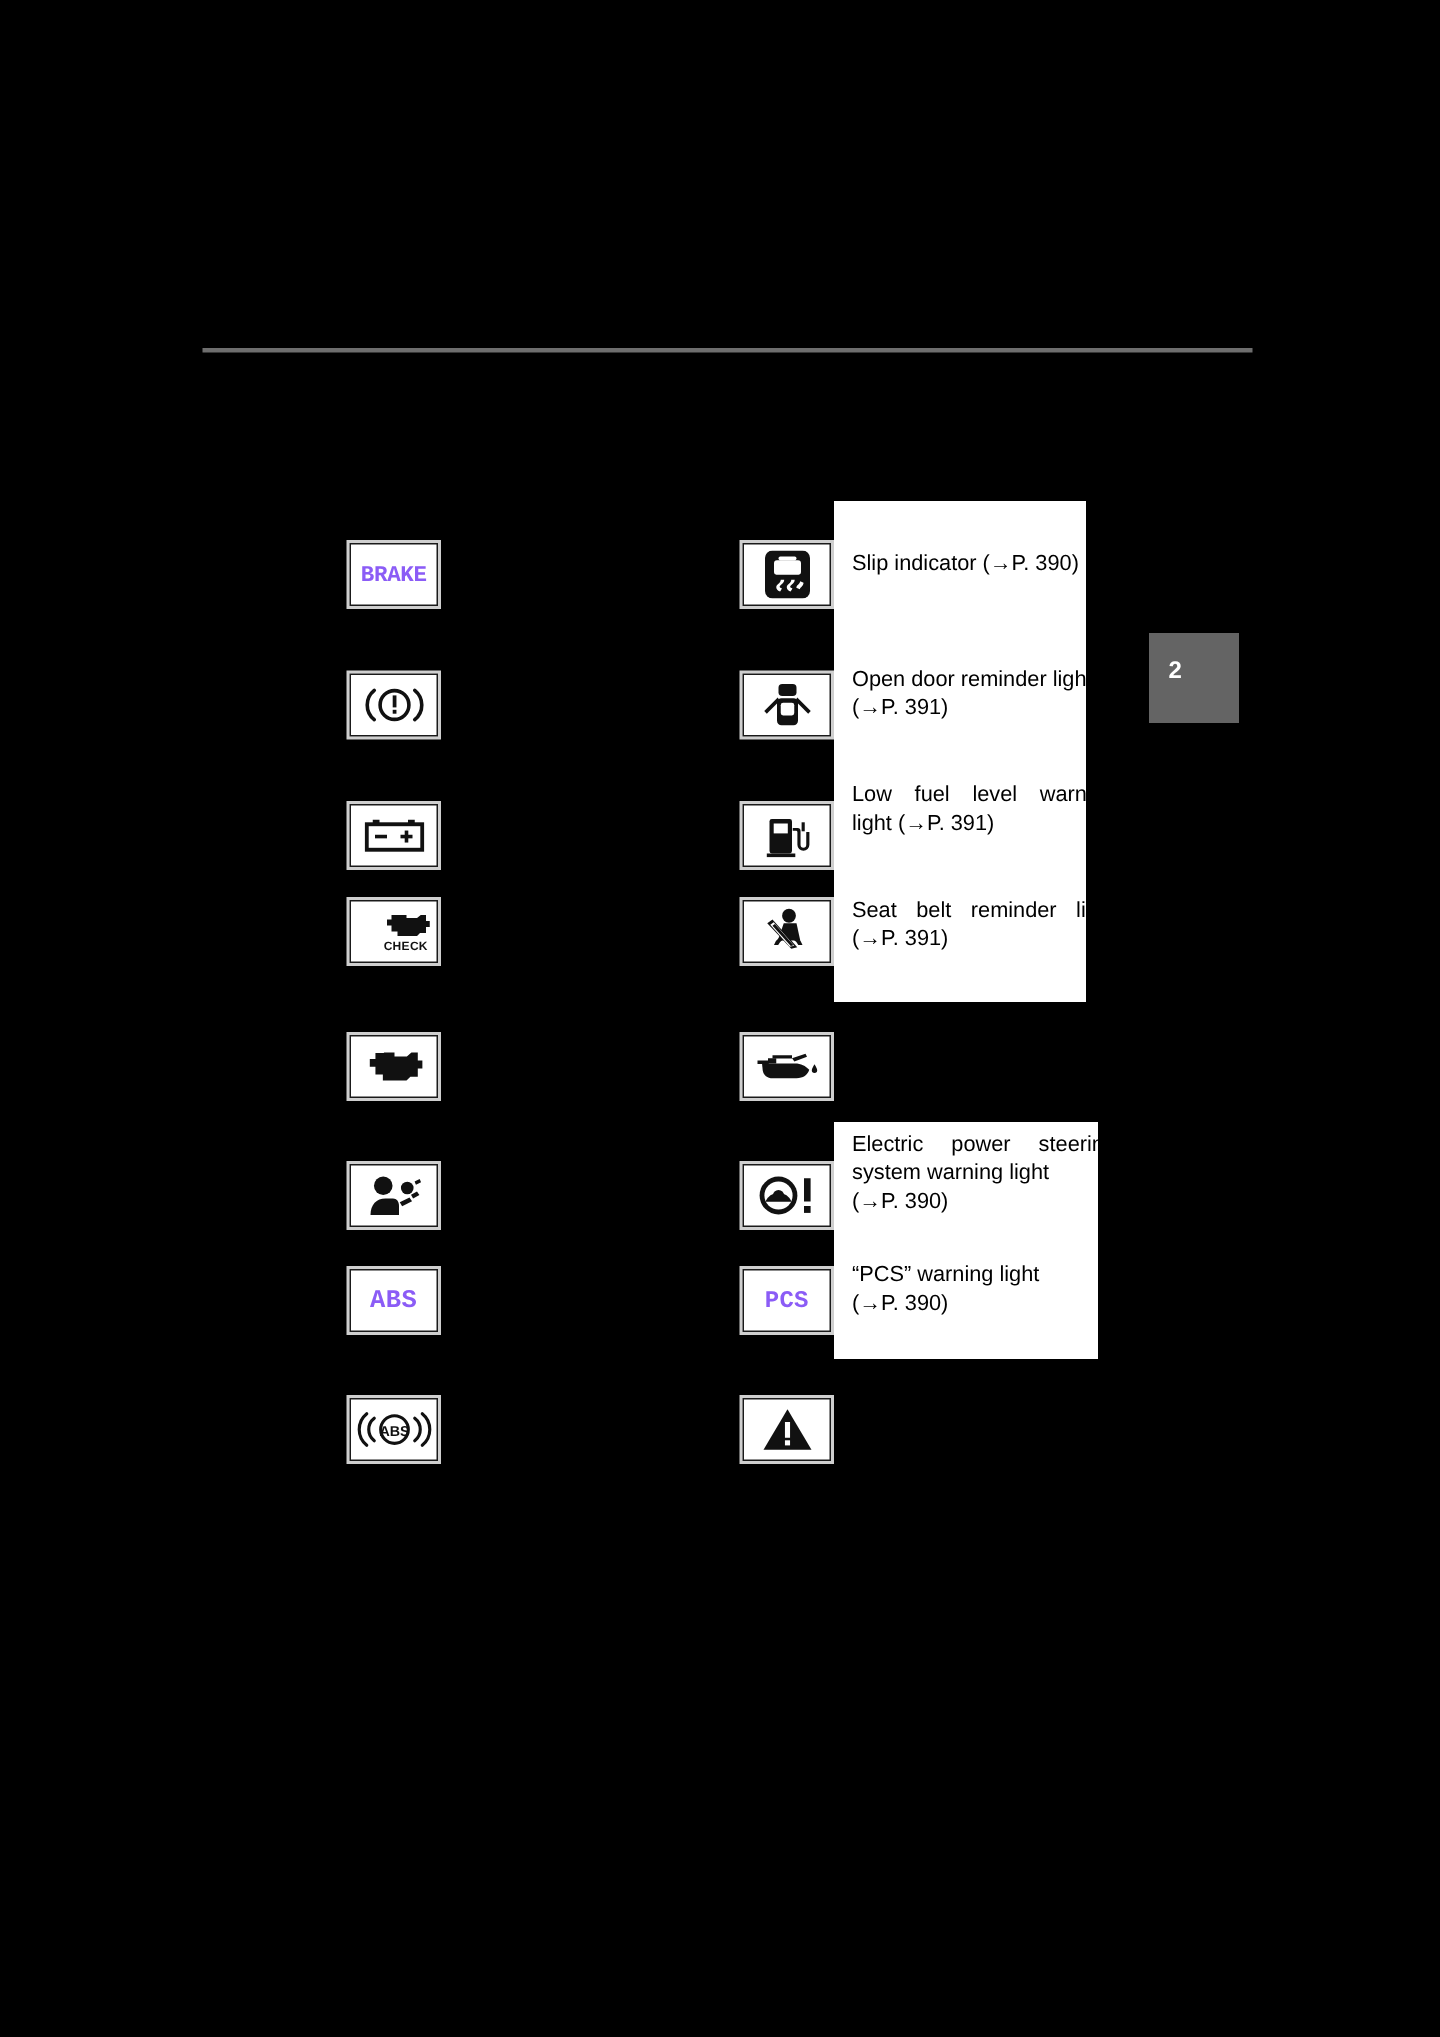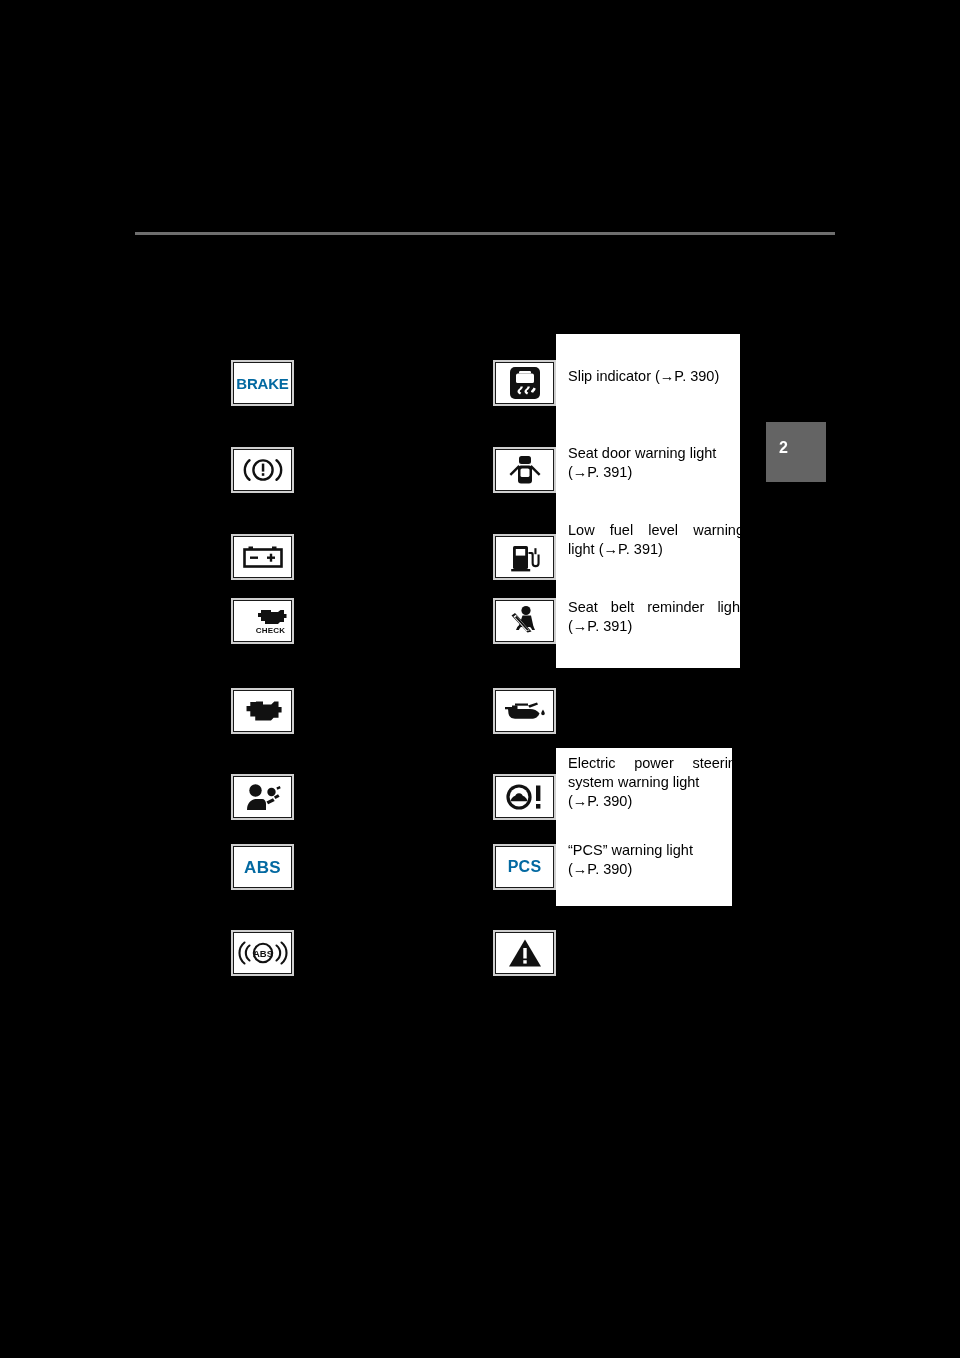--- a/index.html
+++ b/index.html
@@ -94,23 +94,24 @@
     border: 1px solid #1a1a1a;
     box-shadow: 0 0 0 2px #cfcfcf;
     box-sizing: border-box;
     display: flex;
     align-items: center;
     justify-content: center;
   }
   .icon-box svg { display: block; }
   .icon-text {
     font-weight: bold;
-    color: #0369a1;
+    color: #8b5cf6;
     line-height: 1;
     text-align: center;
+    font-family: Liberation Mono, monospace;
   }
   .icon-text.brake { font-size: 15px; letter-spacing: -0.2px; }
   .icon-text.abs   { font-size: 17px; letter-spacing: 0.3px; }
   .icon-text.pcs   { font-size: 16px; letter-spacing: 0.2px; }
 
   .check-wrap {
     display: flex;
     flex-direction: column;
     align-items: center;
     justify-content: center;
@@ -290,25 +291,25 @@
   </div>
 
   <div class="icon-box" style="left:495px; top:932px;">
     <svg width="34" height="30" viewBox="0 0 34 30">
       <path d="M17 1.5 L33 28.5 L1 28.5 Z" fill="#111"></path>
       <rect x="15.3" y="10" width="3.4" height="10.5" fill="#fff"></rect>
       <rect x="15.3" y="22.2" width="3.4" height="3.4" fill="#fff"></rect>
     </svg>
   </div>
 
-  <div class="callout" style="left:556px; top:334px; width:184px; height:334px;">
+  <div class="callout" style="left:556px; top:334px; width:168px; height:334px;">
 
     <div class="row nowrap" style="left:12px; top:33px; width:176px;">Slip indicator (→P. 390)</div>
 
-    <div class="row nowrap" style="left:12px; top:110px; width:176px;">Seat door warning light</div>
+    <div class="row nowrap" style="left:12px; top:110px; width:176px;">Open door reminder light</div>
     <div class="row nowrap" style="left:12px; top:129px; width:176px;">(→P. 391)</div>
 
     <div class="row just" style="left:12px; top:187px; width:176px;">Low fuel level warning</div>
     <div class="row nowrap" style="left:12px; top:206px; width:176px;">light (→P. 391)</div>
 
     <div class="row just" style="left:12px; top:264px; width:176px;">Seat belt reminder light</div>
     <div class="row nowrap" style="left:12px; top:283px; width:176px;">(→P. 391)</div>
   </div>
 
   <div class="callout" style="left:556px; top:748px; width:176px; height:158px;">

